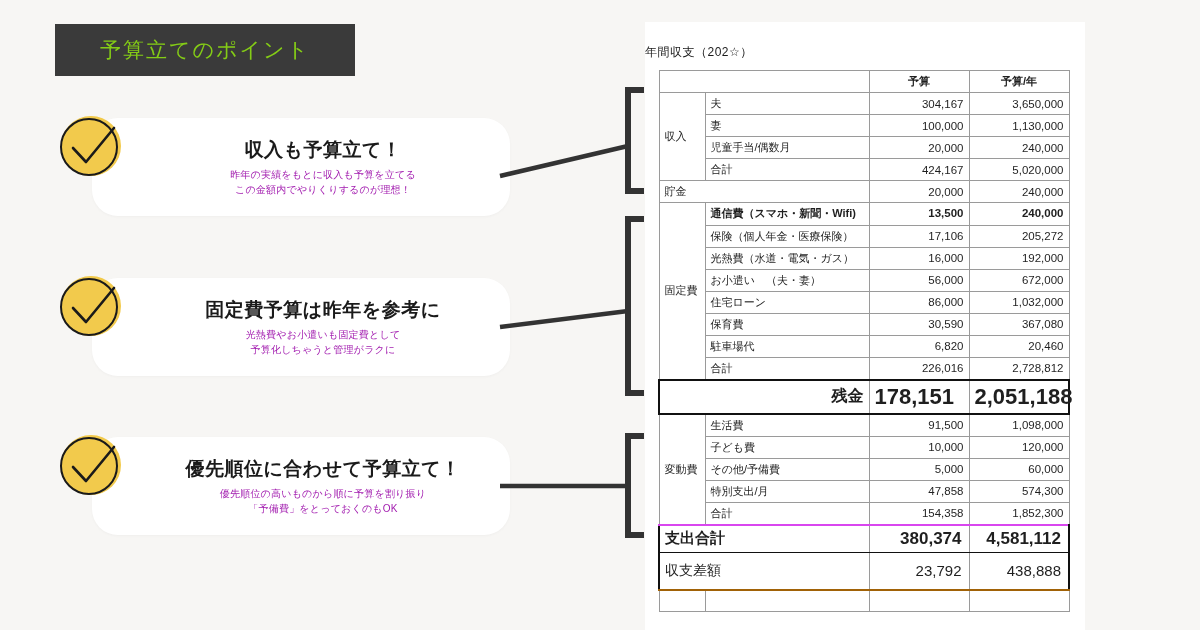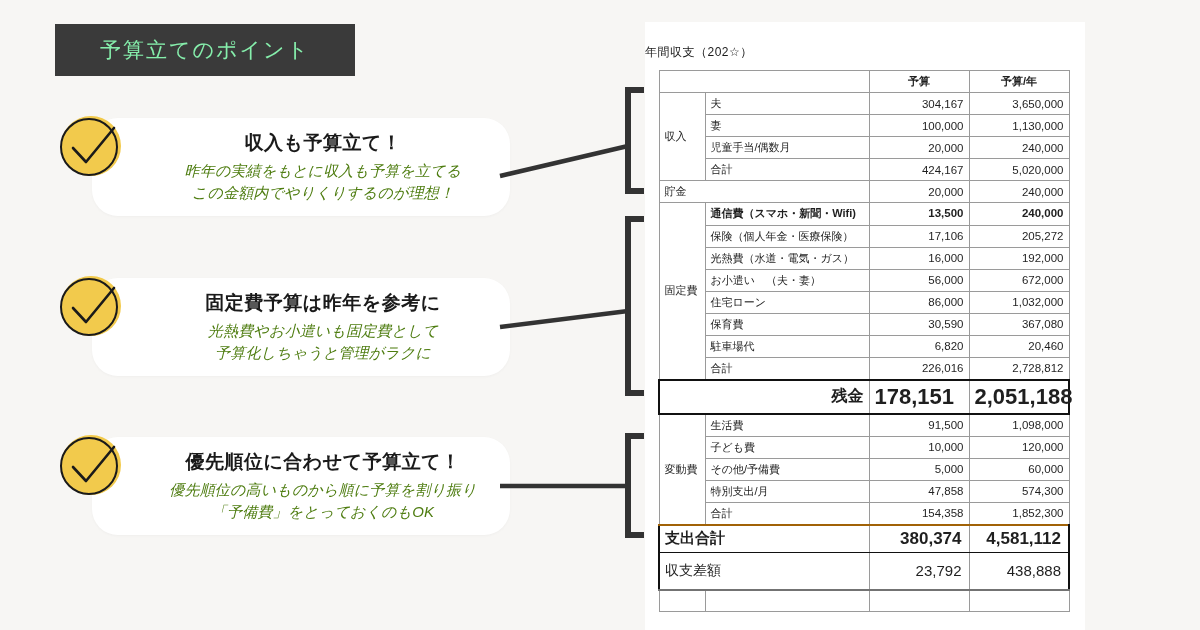--- a/index.html
+++ b/index.html
@@ -23,21 +23,21 @@
   .title-banner {
     position: absolute;
     left: 55px; top: 24px;
     width: 300px; height: 52px;
     background: #3a3a3a;
     display: flex;
     align-items: center;
     justify-content: center;
   }
   .title-banner-text {
-    color: #86efac;
+    color: #84cc16;
     font-size: 21px;
     letter-spacing: 2px;
     font-weight: 400;
   }
 
   
   .card {
     position: absolute;
     background: #ffffff;
     border-radius: 26px;
@@ -55,26 +55,25 @@
 
   .card-heading {
     font-size: 19px;
     font-weight: bold;
     color: #1a1a1a;
     letter-spacing: 0.5px;
     margin-bottom: 4px;
     white-space: nowrap;
   }
   .card-line {
-    font-size: 15px;
-    color: #4d7c0f;
+    font-size: 10px;
+    color: #a21caf;
     line-height: 1.5;
     letter-spacing: 0.2px;
     white-space: nowrap;
-    font-style: italic;
   }
 
   
   .check-icon {
     position: absolute;
     width: 74px; height: 74px;
   }
   .check-1 { left: 56px; top: 110px; }
   .check-2 { left: 56px; top: 270px; }
   .check-3 { left: 56px; top: 429px; }
@@ -153,35 +152,35 @@
   }
   tr.strong td.num-strong {
     font-size: 22px;
     font-weight: bold;
     text-align: left;
     padding-right: 7px;
   }
   tr.strong td.num-strong.last { border-right: 2px solid #111; }
 
   tr.semi td {
-    border-top: 2px solid #a16207;
+    border-top: 2px solid #d946ef;
     border-bottom: 1px solid #111;
     height: 28px;
   }
   tr.semi td.cat-semi {
     font-size: 15px; font-weight: bold;
     border-left: 2px solid #111; text-align: left;
   }
   tr.semi td.num-semi {
     font-size: 17px; font-weight: bold; text-align: right; padding-right: 7px;
   }
   tr.semi td.num-semi.last { border-right: 2px solid #111; }
 
   tr.semi2 td {
-    border-bottom: 2px solid #737373;
+    border-bottom: 2px solid #a16207;
     height: 37px;
   }
   tr.semi2 td.cat-semi2 {
     font-size: 14px;
     border-left: 2px solid #111; text-align: left;
   }
   tr.semi2 td.num-semi2 {
     font-size: 15px; text-align: right; padding-right: 7px;
   }
   tr.semi2 td.num-semi2.last { border-right: 2px solid #111; }

